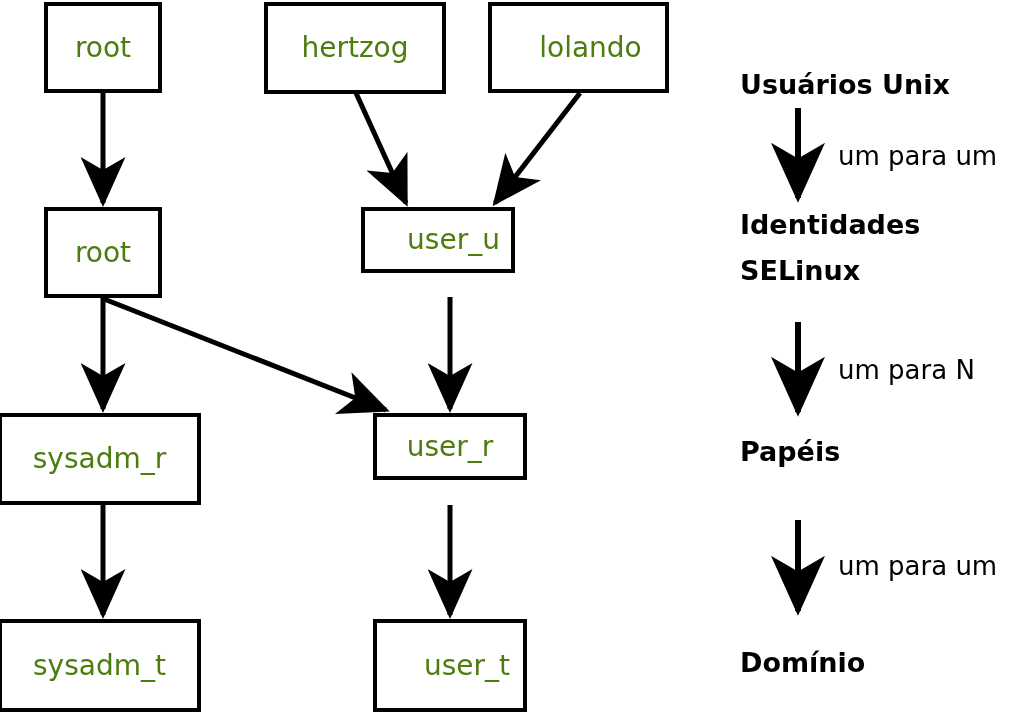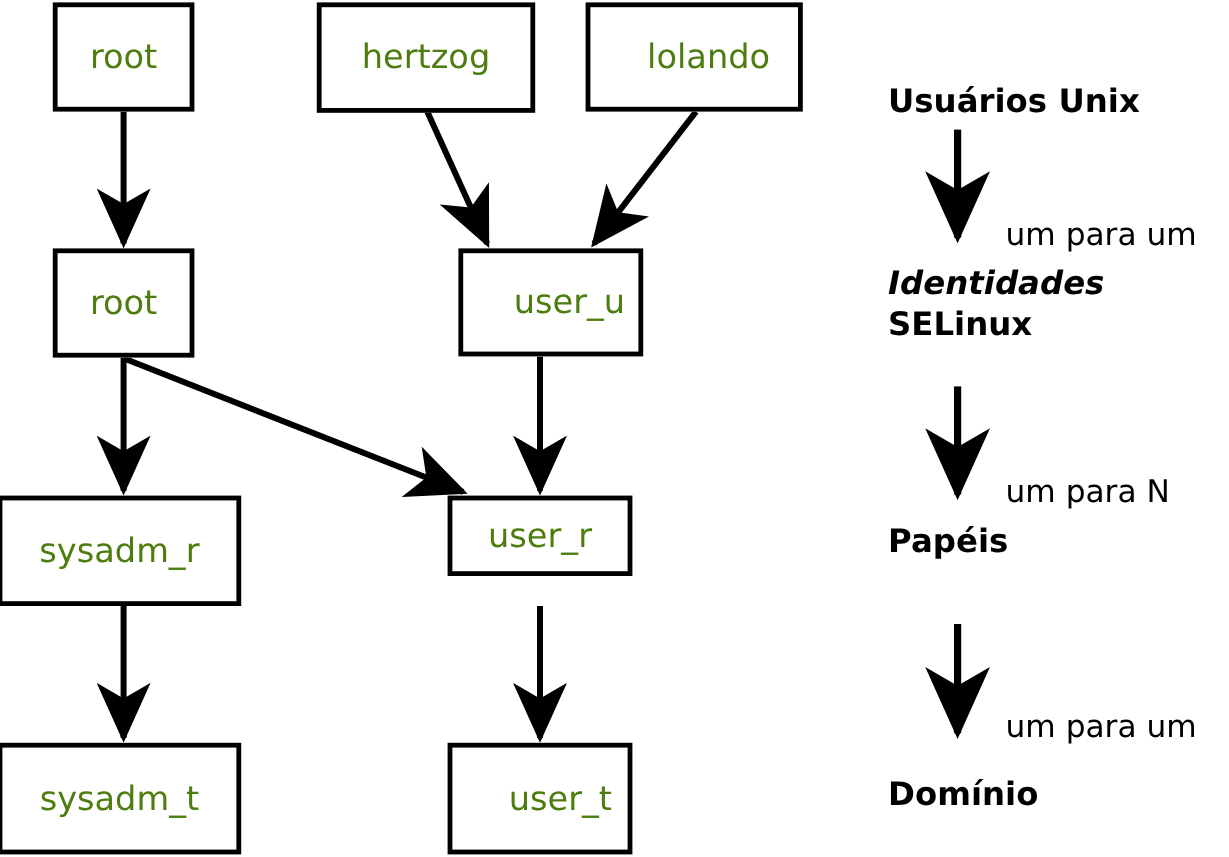--- a/index.html
+++ b/index.html
@@ -55,21 +55,20 @@
     line-height: 34px;
   }
   .edge-label {
     position: absolute;
     font-family: "DejaVu Sans", sans-serif;
     font-size: 26px;
     font-weight: 400;
     color: #000000;
     white-space: nowrap;
     line-height: 1;
-    margin-top: 40px;
   }
 </style>
 </head>
 <body>
 
 <div id="diagram">
 
   <svg class="layer" viewBox="0 0 1024 714" xmlns="http://www.w3.org/2000/svg">
     <defs>
       <marker id="arrowhead" markerWidth="10" markerHeight="9" refX="9.2" refY="4.5" orient="auto" markerUnits="strokeWidth">
@@ -109,21 +108,21 @@
   </div>
 
   <div class="node" style="left:488px; top:2px; width:181px; height:91px;padding-left:24px;">
     <span class="node-label">lolando</span>
   </div>
 
   <div class="node" style="left:44px; top:207px; width:118px; height:91px;">
     <span class="node-label">root</span>
   </div>
 
-  <div class="node" style="left:382px; top:207px; width:154px; height:90px;padding-left:31px;">
+  <div class="node" style="left:361px; top:207px; width:154px; height:66px;padding-left:31px;">
     <span class="node-label">user_u</span>
   </div>
 
   <div class="node" style="left:-2px; top:413px; width:203px; height:92px;">
     <span class="node-label">sysadm_r</span>
   </div>
 
   <div class="node" style="left:373px; top:413px; width:154px; height:67px;">
     <span class="node-label">user_r</span>
   </div>
@@ -131,21 +130,21 @@
   <div class="node" style="left:-2px; top:619px; width:203px; height:93px;">
     <span class="node-label">sysadm_t</span>
   </div>
 
   <div class="node" style="left:373px; top:619px; width:154px; height:93px;padding-left:34px;">
     <span class="node-label">user_t</span>
   </div>
 
   <div class="stage-label" style="left:740px; top:20px;margin-top:48px;">Usuários Unix</div>
 
-  <div class="stage-label" style="left:740px; top:220px;font-style:italic;">Identidades</div>
+  <div class="stage-label" style="left:740px; top:208px;">Identidades</div>
 
   <div class="stage-label" style="left:740px; top:254px;text-align:right;">SELinux</div>
 
   <div class="stage-label" style="left:740px; top:646px;">Domínio</div>
 
   <div class="stage-label" style="left:740px; top:435px;">Papéis</div>
 
   <div class="edge-label" style="left:838px; top:143px;">um para um</div>
 
   <div class="edge-label" style="left:838px; top:357px;">um para N</div>

